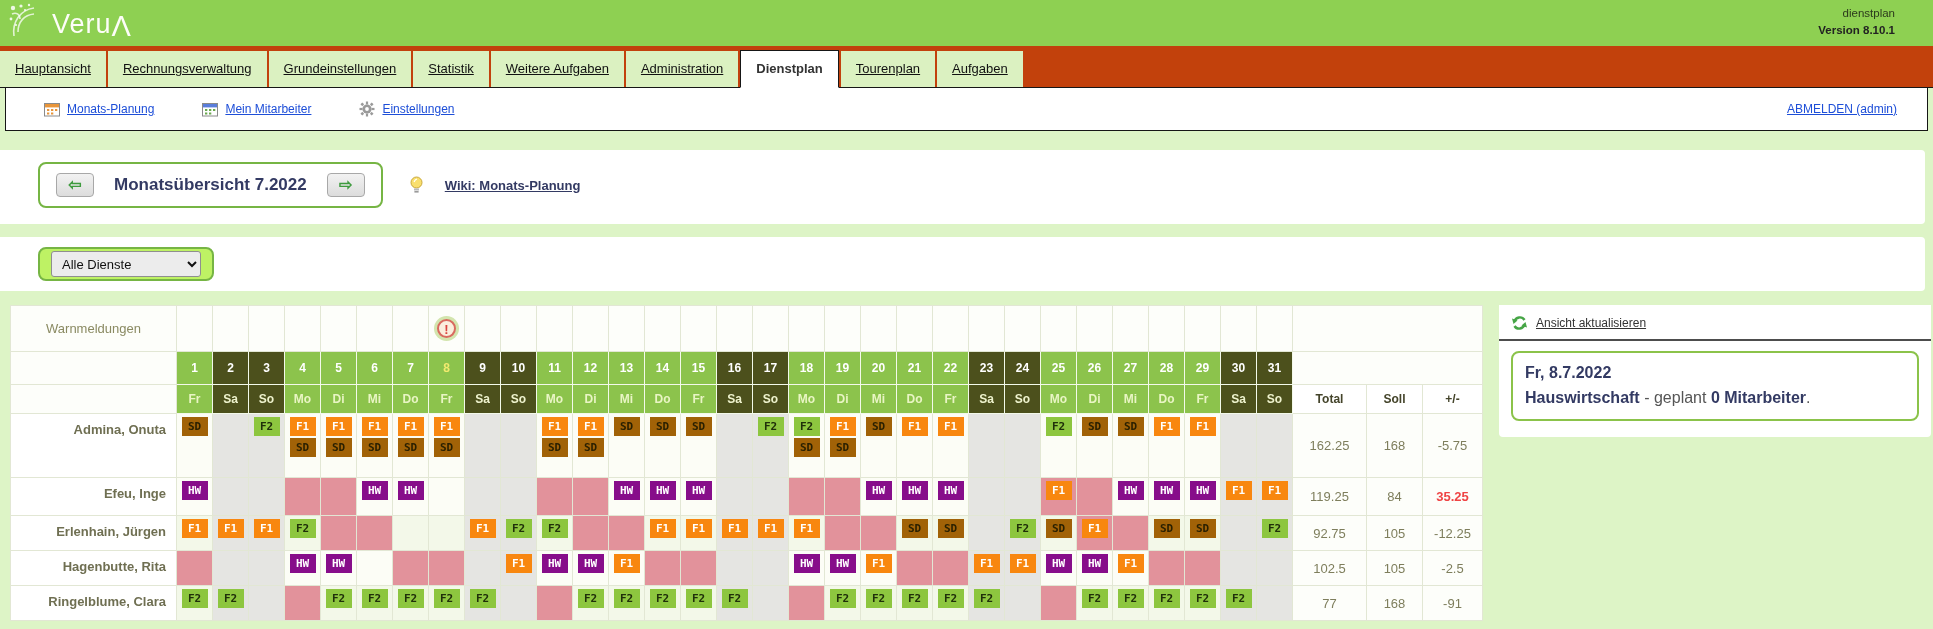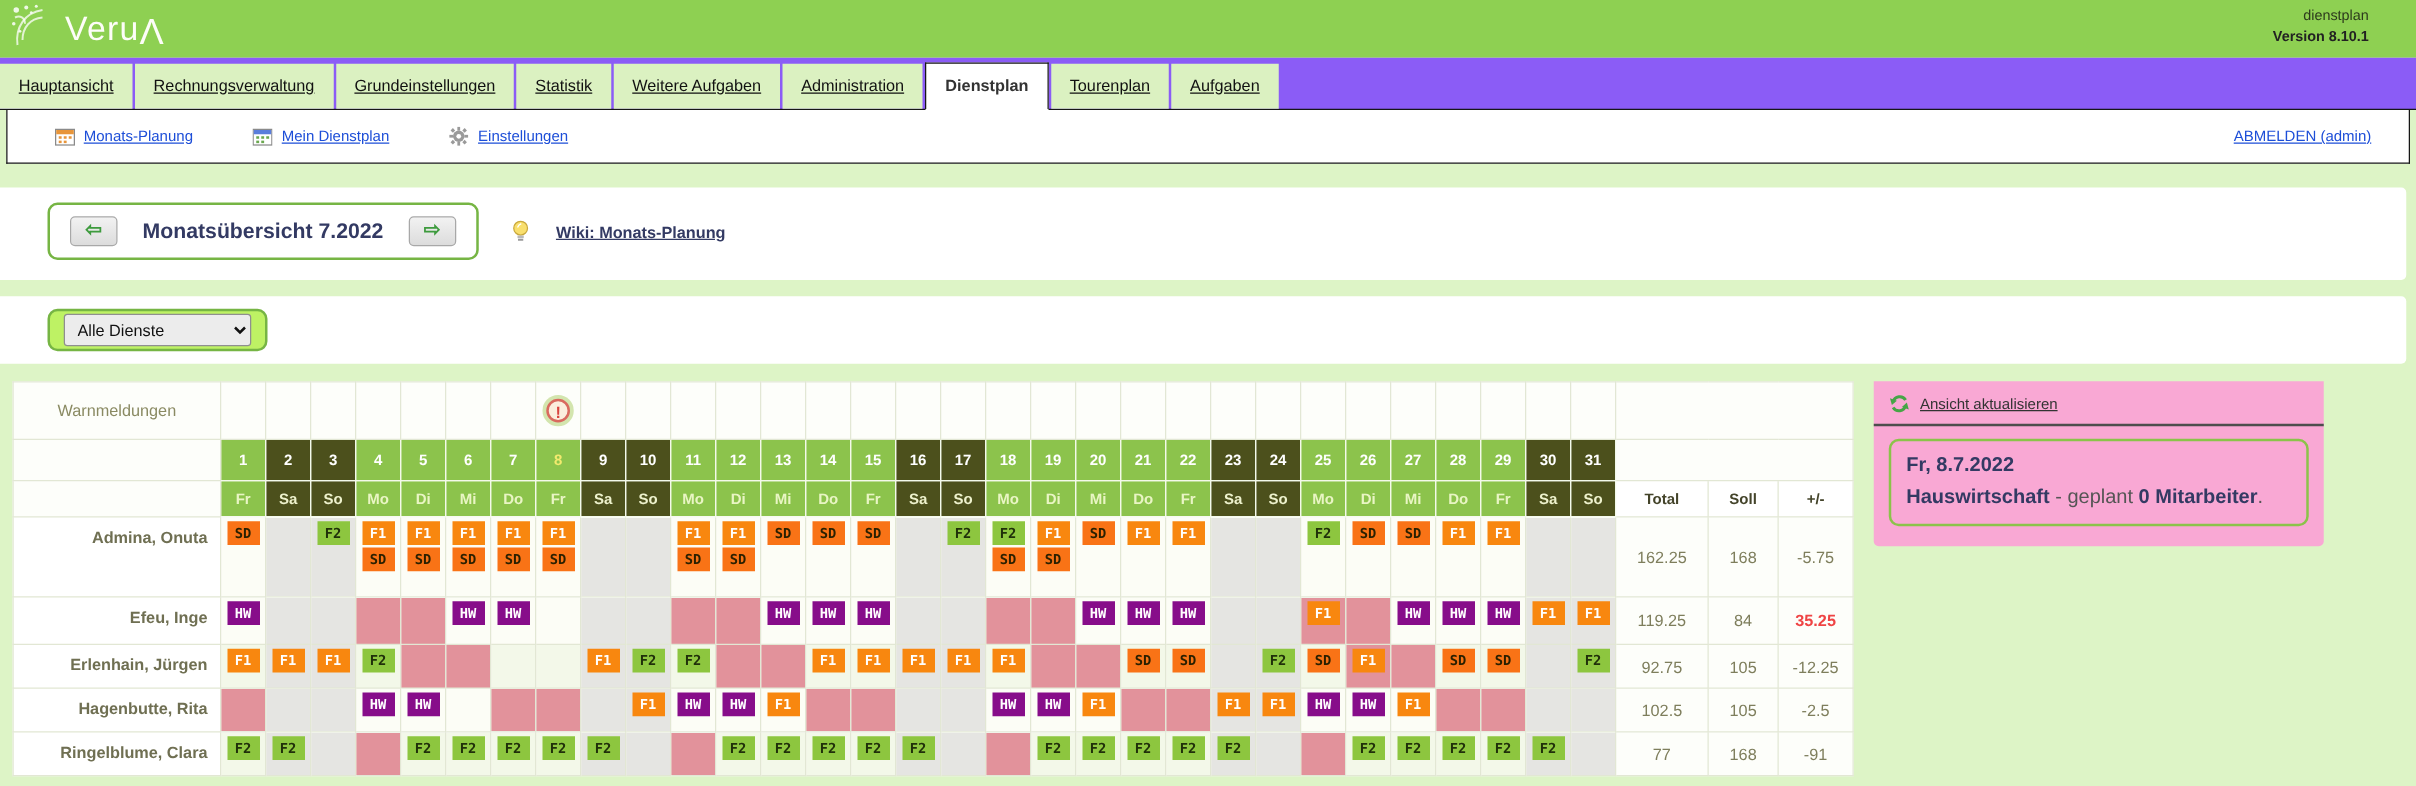--- a/index.html
+++ b/index.html
@@ -11,21 +11,21 @@
     color:#333;
   }
   
   .appbar { position:relative; height:46px; background:#8ed052; }
   .logo { position:absolute; left:8px; top:2px; display:flex; align-items:center; color:#fff; }
   .logo-text { font-size:27px; letter-spacing:1px; color:#fdfdf8; }
   .logo-text .lam { font-size:29px; position:relative; top:3px; }
   .app-meta { position:absolute; right:38px; top:5px; text-align:right; font-size:11.5px; color:#2c3a1c; line-height:1.45; }
   .app-meta .ver { font-weight:bold; color:#222; }
   
-  .tabs { display:flex; align-items:flex-end; background:#8b5cf6; border-bottom:1px solid #161616; padding-top:4px; }
+  .tabs { display:flex; align-items:flex-end; background:#c2410c; border-bottom:1px solid #161616; padding-top:4px; }
   .tab { background:#dbf1c1; padding:10px 15px 11px; margin-right:2px; font-size:13px; white-space:nowrap; cursor:pointer; }
   .tab a { color:#111; }
   .tab.active { background:#fff; border:1px solid #161616; border-bottom:1px solid #fff; margin-bottom:-1px; font-weight:bold; }
   .tabs .filler { flex:1; }
   
   .toolbar { background:#fff; border:1px solid #161616; border-top:none; margin:0 5px; height:43px; display:flex; align-items:center; padding:0 30px 0 38px; }
   .tool-item { display:flex; align-items:center; gap:7px; margin-right:48px; font-size:12px; }
   .tool-item a, .logout a { color:#1d4ed8; }
   a { text-decoration:underline; cursor:pointer; }
   .logout { margin-left:auto; font-size:12px; }
@@ -57,28 +57,28 @@
   .wdrow .dgreen { color:#e9f5c4; }
   .wdrow .ddark { color:#eef2cd; }
   .sum-head { background:#fff; color:#44442a; font-size:13px; }
   .emp-name { text-align:right !important; font-weight:bold; font-size:13px; color:#6f6f52; padding:8px 10px 0 0 !important; vertical-align:top; background:#fff; }
   td.dc { vertical-align:top; padding-top:2px !important; }
   tr.stripe-a td.dc { background:#fcfdf6; }
   tr.stripe-b td.dc { background:#f3f8e9; }
   tr.emp td.dc.we { background:#e5e5e2; }
   tr.emp td.dc.abs { background:#e2929b !important; }
   .badge { display:block; width:26px; height:19px; line-height:19px; margin:1px auto 2px; font-family:"DejaVu Sans Mono", monospace; font-weight:bold; font-size:11px; }
-  .bSD { background:#f97316; color:#2a2000; }
+  .bSD { background:#a16207; color:#2a2000; }
   .bF1 { background:#f8870f; color:#fff; }
   .bF2 { background:#8dc63f; color:#20300a; }
   .bHW { background:#870d8a; color:#fff; }
   td.sum { color:#7e7e5c; font-size:13px; background:#fdfefa; }
   td.sum.alert { color:#ef4444; font-weight:bold; }
   
-  .side { width:360px; background:#f9a8d4; padding-top:6px; border-radius:0 0 4px 4px; }
+  .side { width:432px; background:#ffffff; padding-top:6px; border-radius:0 0 4px 4px; }
   .refresh-row { display:flex; align-items:center; gap:8px; padding:4px 12px 8px; font-size:12px; }
   .side-rule { border:none; border-top:2px solid #4d4d4d; margin:0; }
   .info-box { margin:10px 12px 16px; border:2px solid #8bc34a; border-radius:8px; padding:8px 12px; font-size:16px; line-height:1.55; }
   .navy { color:#333a63; font-weight:bold; }
   .grey { color:#555; }
   .icon { display:inline-block; line-height:0; }
 </style>
 </head>
 <body>
 
@@ -146,21 +146,21 @@
           <rect x="1" y="2" width="14" height="3.4" fill="#5a7edc"></rect>
           <g fill="#6aa84f">
             <rect x="3" y="7" width="2.3" height="2"></rect>
             <rect x="7" y="7" width="2.3" height="2"></rect>
             <rect x="11" y="7" width="2.3" height="2"></rect>
             <rect x="3" y="10.5" width="2.3" height="2"></rect>
             <rect x="7" y="10.5" width="2.3" height="2"></rect>
           </g>
         </svg>
     </span>
-    <a>Mein Dienstplan</a>
+    <a>Mein Mitarbeiter</a>
   </div>
   <div class="tool-item">
     <span class="icon">
       <svg width="16" height="16" viewBox="0 0 16 16">
           <g fill="#9a9a9a">
             <circle cx="8" cy="8" r="4.6"></circle>
             <rect x="6.9" y="0.5" width="2.2" height="3"></rect>
             <rect x="6.9" y="12.5" width="2.2" height="3"></rect>
             <rect x="0.5" y="6.9" width="3" height="2.2"></rect>
             <rect x="12.5" y="6.9" width="3" height="2.2"></rect>

